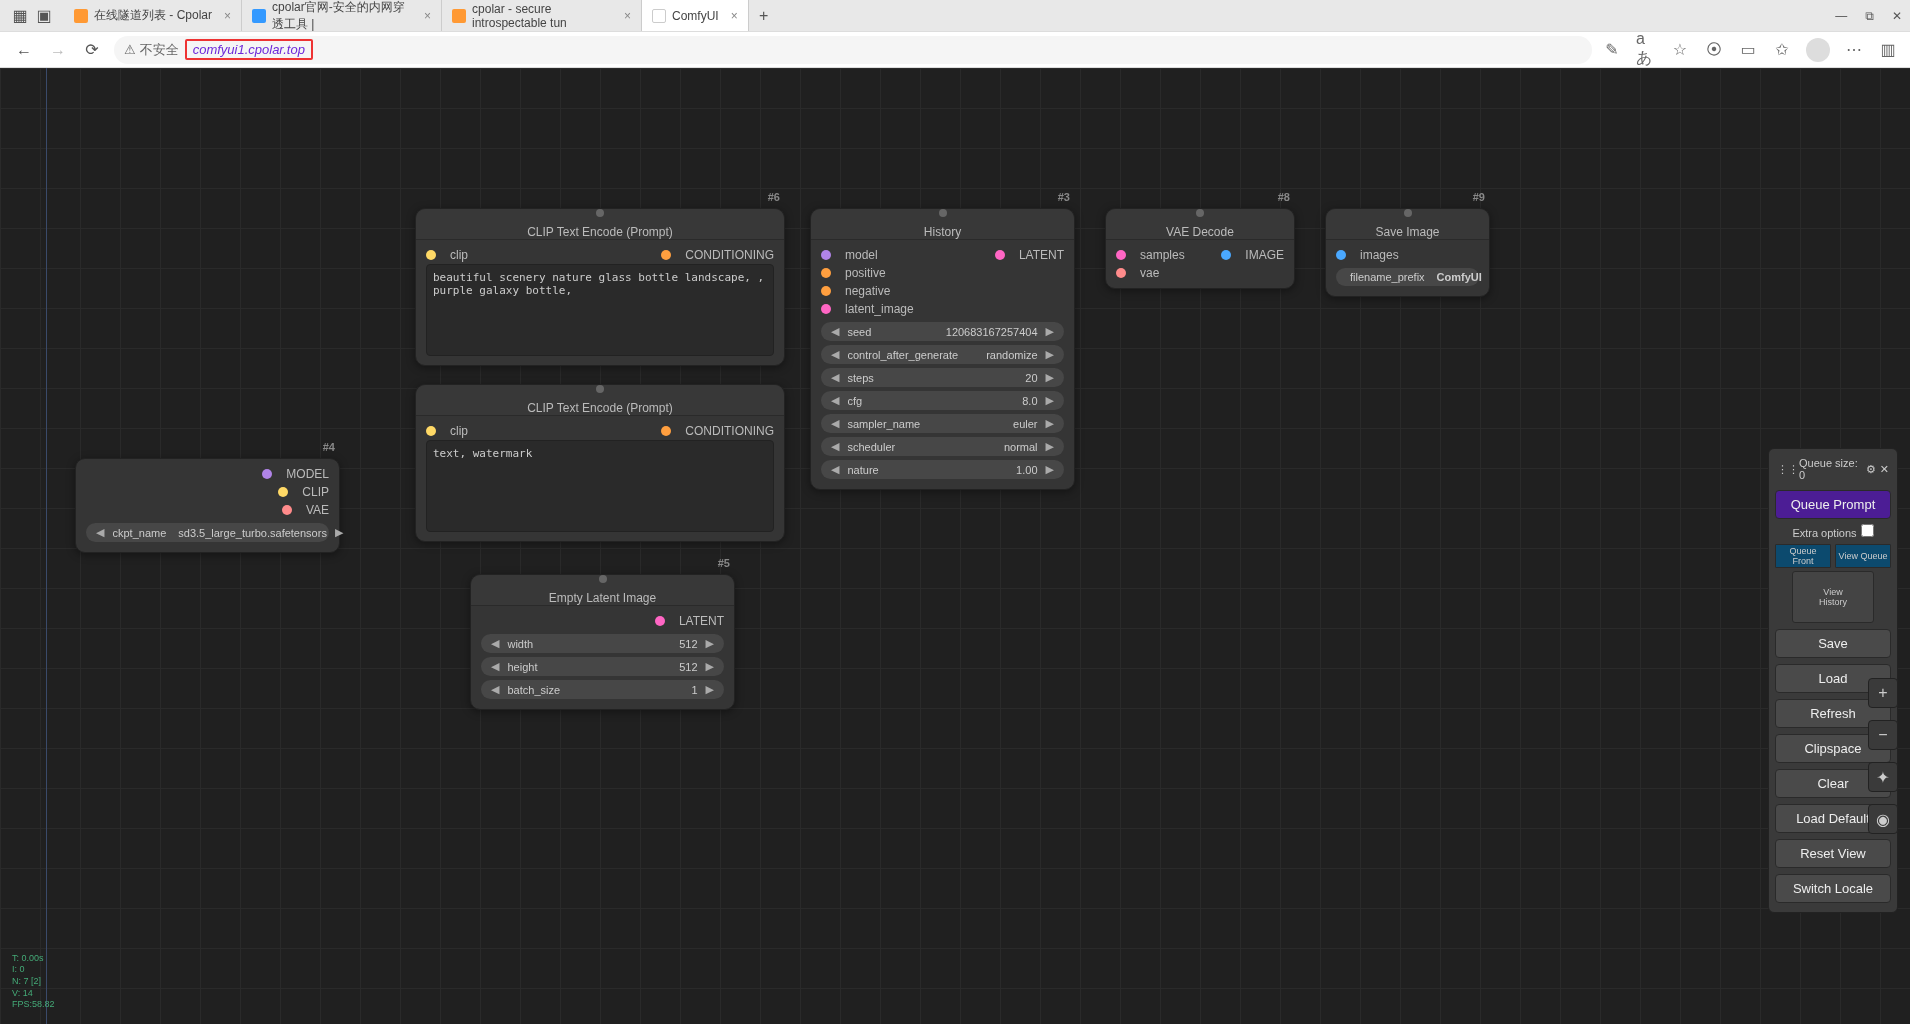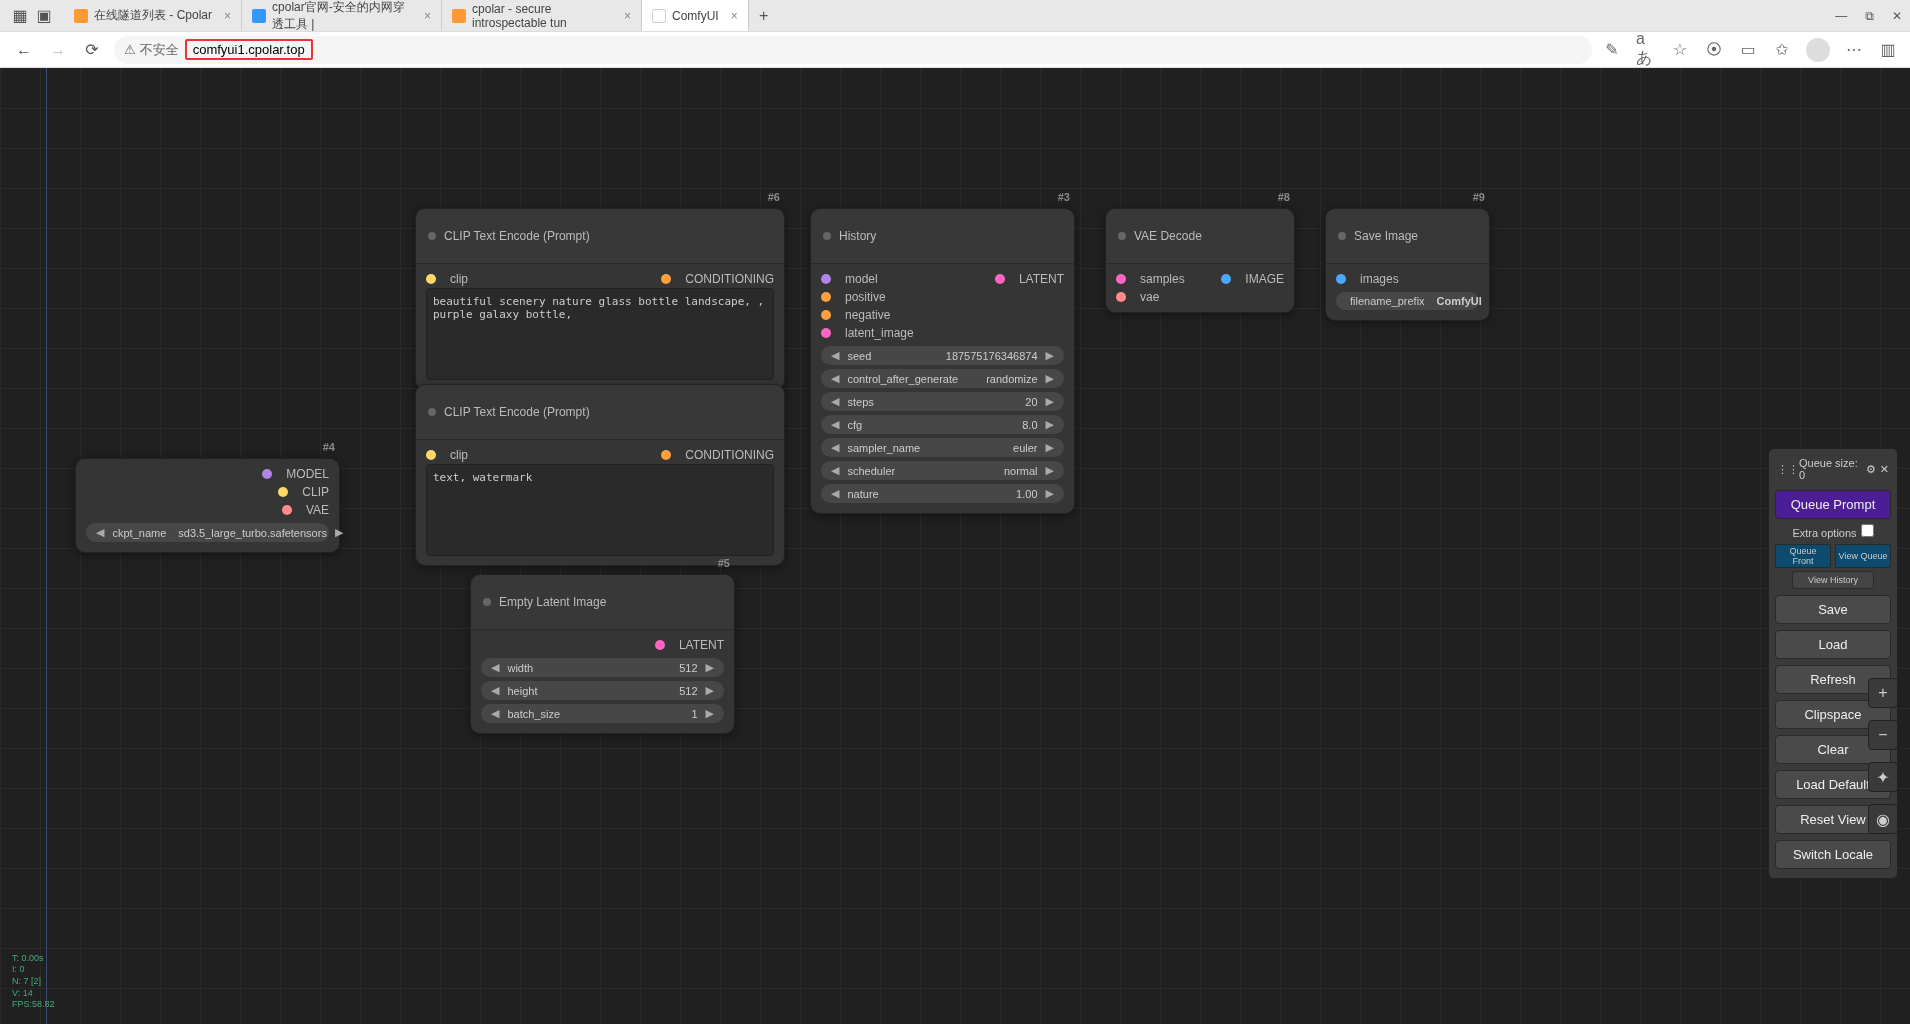--- a/index.html
+++ b/index.html
@@ -13,33 +13,33 @@
 .tab.active { background:#fff; }
 .tab .favicon { width:14px; height:14px; border-radius:2px; flex-shrink:0; }
 .tab .close { margin-left:6px; color:#888; }
 .newtab { width:30px; display:flex; align-items:center; justify-content:center; color:#555; cursor:pointer; }
 .wincontrols { display:flex; gap:18px; color:#555; font-size:12px; margin-left:auto; }
 
 .addrbar { height:36px; background:#fff; display:flex; align-items:center; padding:0 12px; gap:10px; border-bottom:1px solid #ddd; }
 .addrbar .nav-btn { width:24px; height:24px; display:flex; align-items:center; justify-content:center; color:#555; cursor:pointer; }
 .urlbox { flex:1; display:flex; align-items:center; height:28px; border-radius:14px; background:#f5f5f5; padding:0 10px; font-size:13px; color:#666; gap:6px; }
 .urlbox .warn { display:flex; align-items:center; gap:4px; }
-.url-highlight { border:2px solid #e33; padding:1px 6px; border-radius:2px; color:#000000; }
+.url-highlight { border:2px solid #e33; padding:1px 6px; border-radius:2px; color:#6d28d9;font-style:italic; }
 .addr-right { display:flex; gap:14px; align-items:center; color:#666; }
 .addr-right .ic { width:20px; height:20px; display:flex; align-items:center; justify-content:center; cursor:pointer; }
 .avatar { width:24px; height:24px; border-radius:50%; background:#ddd; }
 
 
 .canvas { position:absolute; top:68px; left:0; right:0; bottom:0; background:#202020; overflow:hidden; }
 .grid-bg { position:absolute; inset:0; background-image:linear-gradient(#2a2a2a 1px,transparent 1px),linear-gradient(90deg,#2a2a2a 1px,transparent 1px); background-size:40px 40px; }
 .guide-v { position:absolute; top:0; bottom:0; width:1px; background:#3a4a6a; left:46px; }
 
 
 .node { position:absolute; background:#353535; border:1px solid #222; border-radius:10px; color:#bbb; font-size:12px; box-shadow:0 2px 8px rgba(0,0,0,.4); }
-.node-hdr { display:flex; align-items:center; gap:8px; padding:20px 12px; border-bottom:1px solid #2a2a2a; background:#383838; border-radius:10px 10px 0 0; }
+.node-hdr { display:flex; align-items:center; gap:8px; padding:0 12px; border-bottom:1px solid #2a2a2a; background:#383838; border-radius:10px 10px 0 0;flex-direction:column; }
 .node-hdr .dot { width:8px; height:8px; border-radius:50%; background:#666; }
 .node-body { padding:6px 10px; }
 .node-id { position:absolute; top:-18px; right:4px; color:#888; font-size:11px; font-weight:bold; }
 .port-row { display:flex; align-items:center; justify-content:space-between; padding:2px 0; }
 .port-in, .port-out { display:flex; align-items:center; gap:14px; }
 .port-out { flex-direction:row-reverse; }
 .port-dot { width:10px; height:10px; border-radius:50%; flex-shrink:0; }
 .c-model{background:#b184e8;} .c-clip{background:#ffd966;} .c-vae{background:#ff8b8b;} .c-cond{background:#ff9f3f;} .c-latent{background:#ff66c4;} .c-image{background:#4aa8ff;}
 .node textarea { width:100%; background:#2a2a2a; border:1px solid #222; color:#ccc; font-family:monospace; font-size:11px; padding:6px; resize:none; border-radius:4px; }
 .widget { display:flex; align-items:center; background:#474747; border-radius:12px; padding:3px 8px; margin:4px 0; font-size:11px; color:#ccc; }
@@ -50,21 +50,21 @@
 
 .ctrl { position:absolute; right:12px; top:380px; width:130px; background:#3a3a3a; border:1px solid #222; border-radius:6px; padding:6px; color:#ccc; font-size:12px; }
 .ctrl-hdr { display:flex; align-items:center; justify-content:space-between; font-size:11px; color:#ccc; padding:2px 2px 6px; }
 .ctrl-hdr .icons { display:flex; gap:4px; }
 .ctrl .big-btn { width:100%; background:#4a4a4a; border:1px solid #2a2a2a; color:#eee; padding:6px; border-radius:4px; margin:3px 0; cursor:pointer; font-size:13px; }
 .ctrl .big-btn.primary { background:#4c1d95; font-weight:normal; }
 .ctrl .small-row { display:flex; gap:4px; margin:3px 0; }
 .ctrl .small-btn { flex:1; background:#0c4a6e; border:1px solid #2a2a2a; color:#ccc; font-size:9px; padding:1px 2px; border-radius:1px; cursor:pointer; }
 .ctrl .opts { text-align:center; font-size:11px; padding:2px 0; }
 .ctrl .opts input { margin-left:4px; }
-.ctrl .center-btn { width:70%; margin:3px auto; display:block; background:#444; border:1px solid #2a2a2a; color:#ccc; font-size:9px; padding:3px; border-radius:3px; cursor:pointer; }
+.ctrl .center-btn { width:70%; margin:3px auto; display:block; background:#444; border:1px solid #2a2a2a; color:#ccc; font-size:9px; padding:15px; border-radius:3px; cursor:pointer; }
 
 
 .sidetools { position:absolute; right:12px; top:610px; display:flex; flex-direction:column; gap:12px; }
 .sidetools .tool { width:30px; height:30px; background:#3a3a3a; border:1px solid #222; border-radius:4px; display:flex; align-items:center; justify-content:center; color:#ccc; cursor:pointer; }
 
 
 .stats { position:absolute; left:12px; bottom:13px; color:#4a7; font-size:9px; font-family:monospace; line-height:1.3; }
 
 svg.wires { position:absolute; inset:0; pointer-events:none; }
 </style>
@@ -281,21 +281,21 @@
         </div>
       <div class="port-row">
           <span class="port-in">
             <span class="port-dot c-latent"></span>
             <span>latent_image</span>
           </span>
         </div>
       <div class="widget">
           <span class="arr">◀</span>
           <span class="wlabel">seed</span>
-          <span class="wval">187575176346874</span>
+          <span class="wval">120683167257404</span>
           <span class="arr">▶</span>
         </div>
       <div class="widget">
           <span class="arr">◀</span>
           <span class="wlabel">control_after_generate</span>
           <span class="wval">randomize</span>
           <span class="arr">▶</span>
         </div>
       <div class="widget">
           <span class="arr">◀</span>

